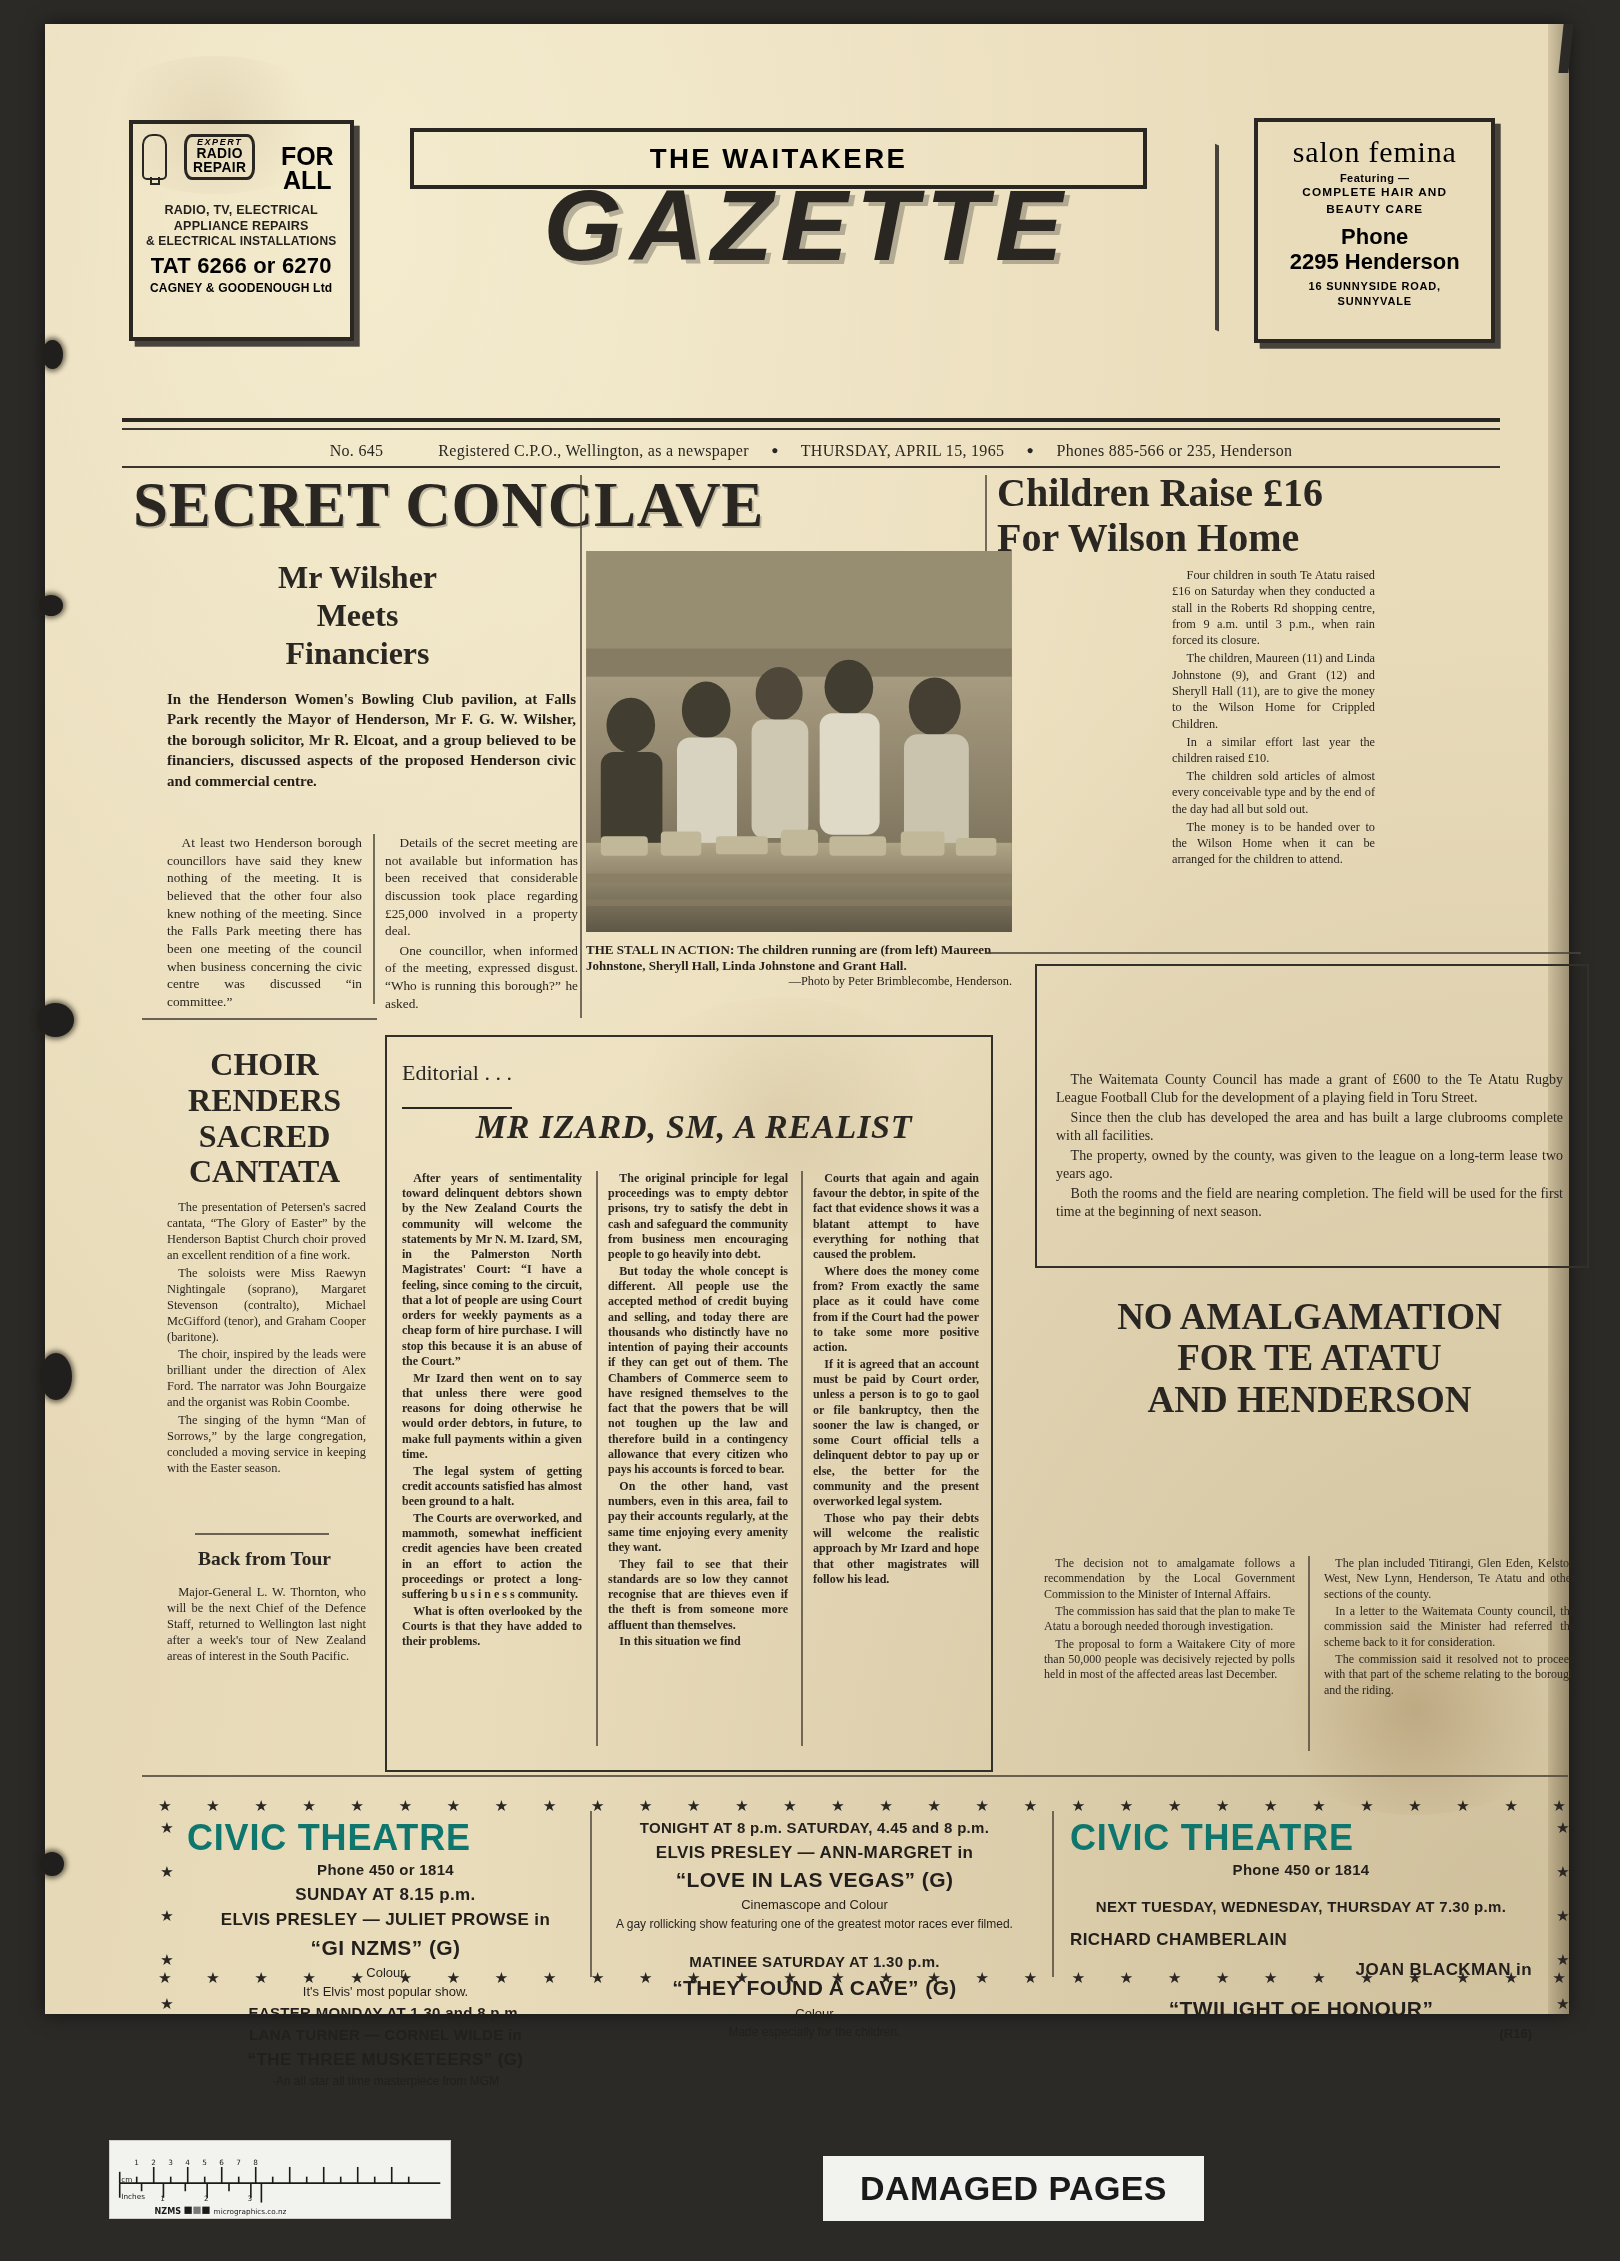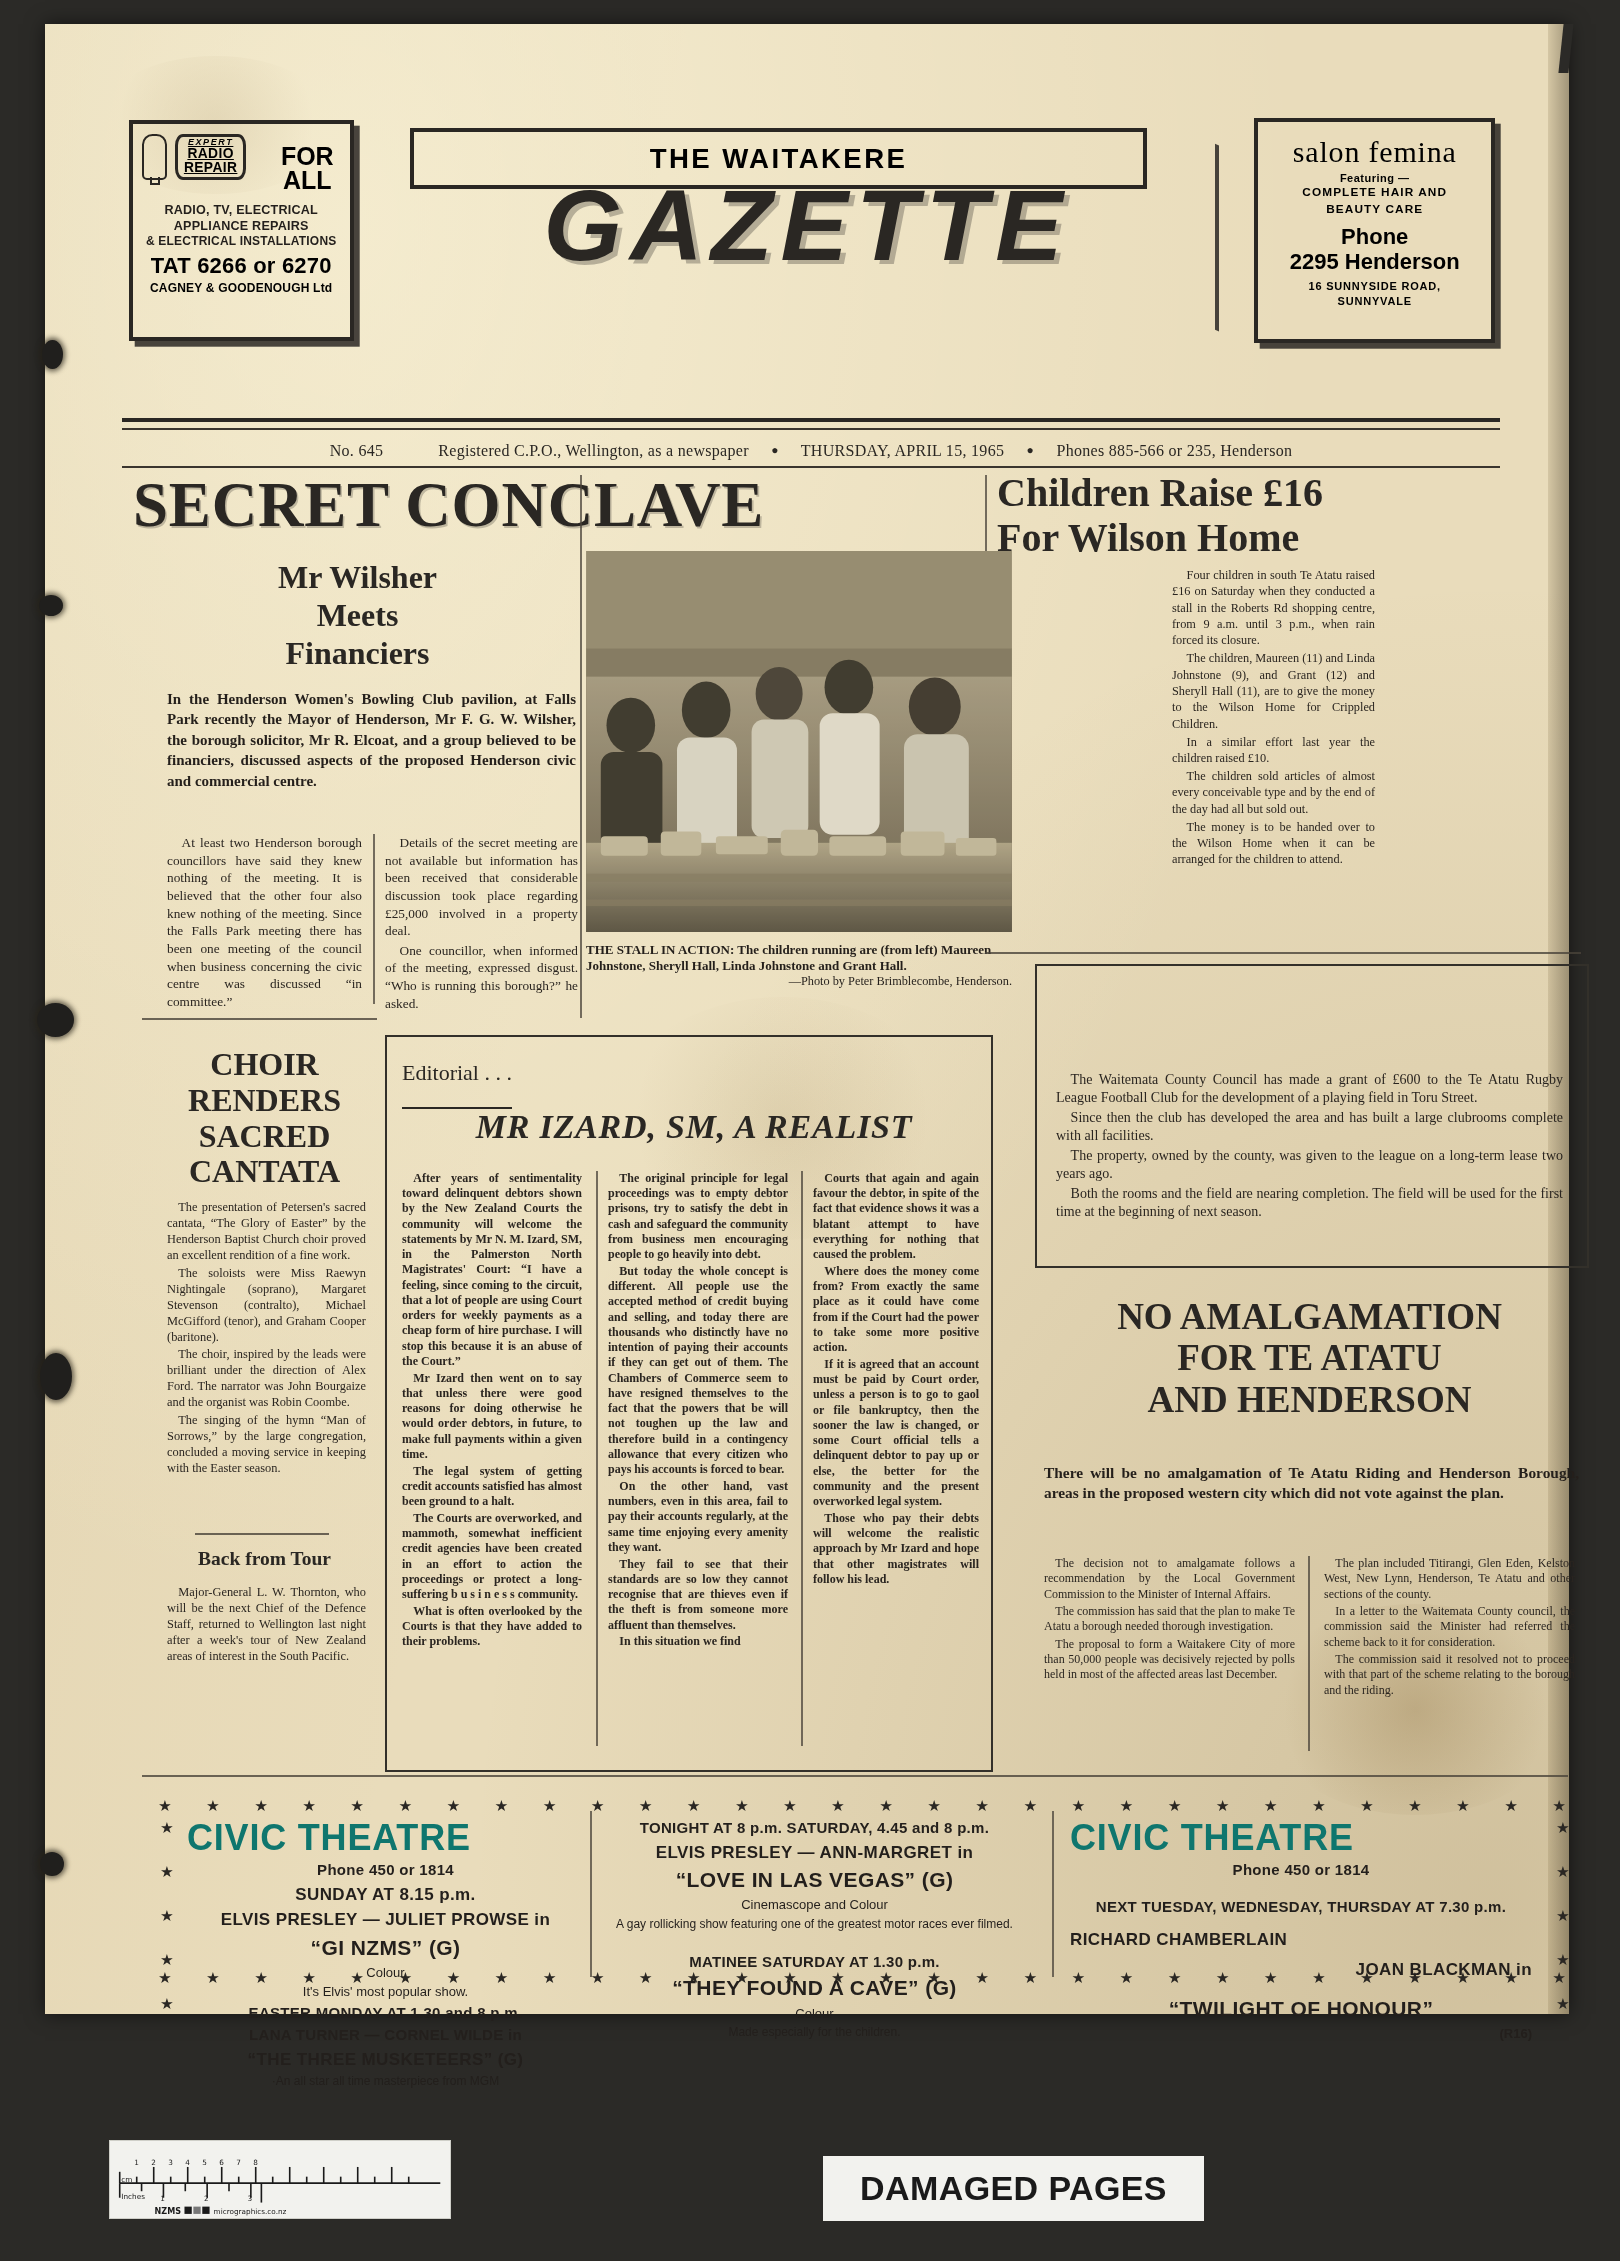--- a/index.html
+++ b/index.html
@@ -36,21 +36,21 @@
 
   #content{position:absolute;inset:0;z-index:7;padding:0;}
 
   
   .masthead{position:absolute;left:77px;top:73px;width:1378px;height:243px;}
   .ad-box{position:absolute;border:4.9px solid #2a2723;background:transparent;
      box-shadow:5.7px 5.7px 0 0 rgba(42,39,35,.85);text-align:center;}
   .ad-left{left:6.5px;top:23px;width:211px;height:203px;padding:4.9px 3.2px;}
   .ad-right{right:4.9px;top:21px;width:223px;height:204px;padding:6.5px 4.9px;}
 
-  .radio-icon{display:flex;align-items:center;justify-content:center;gap:8px;margin:4.9px 0 3.2px;text-decoration:underline;}
+  .radio-icon{display:flex;align-items:center;justify-content:center;gap:17px;margin:4.9px 0 3.2px;}
   .tube{width:21px;height:42px;border:2.4px solid #2a2723;border-radius:10.5px 10.5px 4.9px 4.9px;position:relative;}
   .tube:after{content:"";position:absolute;left:5.7px;bottom:-7.3px;width:6.5px;height:5.7px;border:2.4px solid #2a2723;border-top:none;}
   .scr{border:3.2px solid #2a2723;border-radius:8px/11.3px;padding:1.6px 5.7px;line-height:1.0;}
   .scr .l1{font-family:"Liberation Sans",sans-serif;font-weight:bold;font-style:italic;font-size:9px;letter-spacing:1.6px;}
   .scr .l2,.scr .l3{font-family:"Liberation Sans",sans-serif;font-weight:bold;font-size:13.8px;letter-spacing:0.4px;}
   .forall{font-family:"Liberation Sans",sans-serif;font-weight:bold;font-size:25px;line-height:.95;position:absolute;right:13px;top:11.3px;text-align:center;}
   .ad-l-line{font-family:"Liberation Sans",sans-serif;font-weight:bold;font-size:12.6px;letter-spacing:0.2px;line-height:1.28;color:#231f1c;}
   .ad-l-phone{font-family:"Liberation Sans",sans-serif;font-weight:bold;font-size:22px;margin-top:4px;letter-spacing:0.2px;}
   .ad-l-co{font-family:"Liberation Sans",sans-serif;font-weight:bold;font-size:12px;letter-spacing:0.2px;margin-top:1.6px;}
 
@@ -309,21 +309,20 @@
     <div class="bodycol" style="position:absolute;left:1011px;top:1047px;width:507px;font-size:14px;line-height:1.3;">
       <p>The Waitemata County Council has made a grant of £600 to the Te Atatu Rugby League Football Club for the development of a playing field in Toru Street.</p>
       <p>Since then the club has developed the area and has built a large clubrooms complete with all facilities.</p>
       <p>The property, owned by the county, was given to the league on a long-term lease two years ago.</p>
       <p>Both the rooms and the field are nearing completion. The field will be used for the first time at the beginning of next season.</p>
     </div>
 
     <div class="hd-amalg" style="white-space:pre-line">NO AMALGAMATION
 FOR TE ATATU
 AND HENDERSON</div>
-    <div class="lede-amalg">There will be no amalgamation of Te Atatu Riding and Henderson Borough, areas in the proposed western city which did not vote against the plan.</div>
     <div class="bodysm" style="position:absolute;left:999px;top:1532px;width:251px;">
       <p>The decision not to amalgamate follows a recommendation by the Local Government Commission to the Minister of Internal Affairs.</p>
       <p>The commission has said that the plan to make Te Atatu a borough needed thorough investigation.</p>
       <p>The proposal to form a Waitakere City of more than 50,000 people was decisively rejected by polls held in most of the affected areas last December.</p>
     </div>
     <div class="col-rule" style="left:1263px;top:1532px;height:195px;"></div>
     <div class="bodysm" style="position:absolute;left:1279px;top:1532px;width:251px;">
       <p>The plan included Titirangi, Glen Eden, Kelston West, New Lynn, Henderson, Te Atatu and other sections of the county.</p>
       <p>In a letter to the Waitemata County council, the commission said the Minister had referred the scheme back to it for consideration.</p>
       <p>The commission said it resolved not to proceed with that part of the scheme relating to the borough and the riding.</p>

